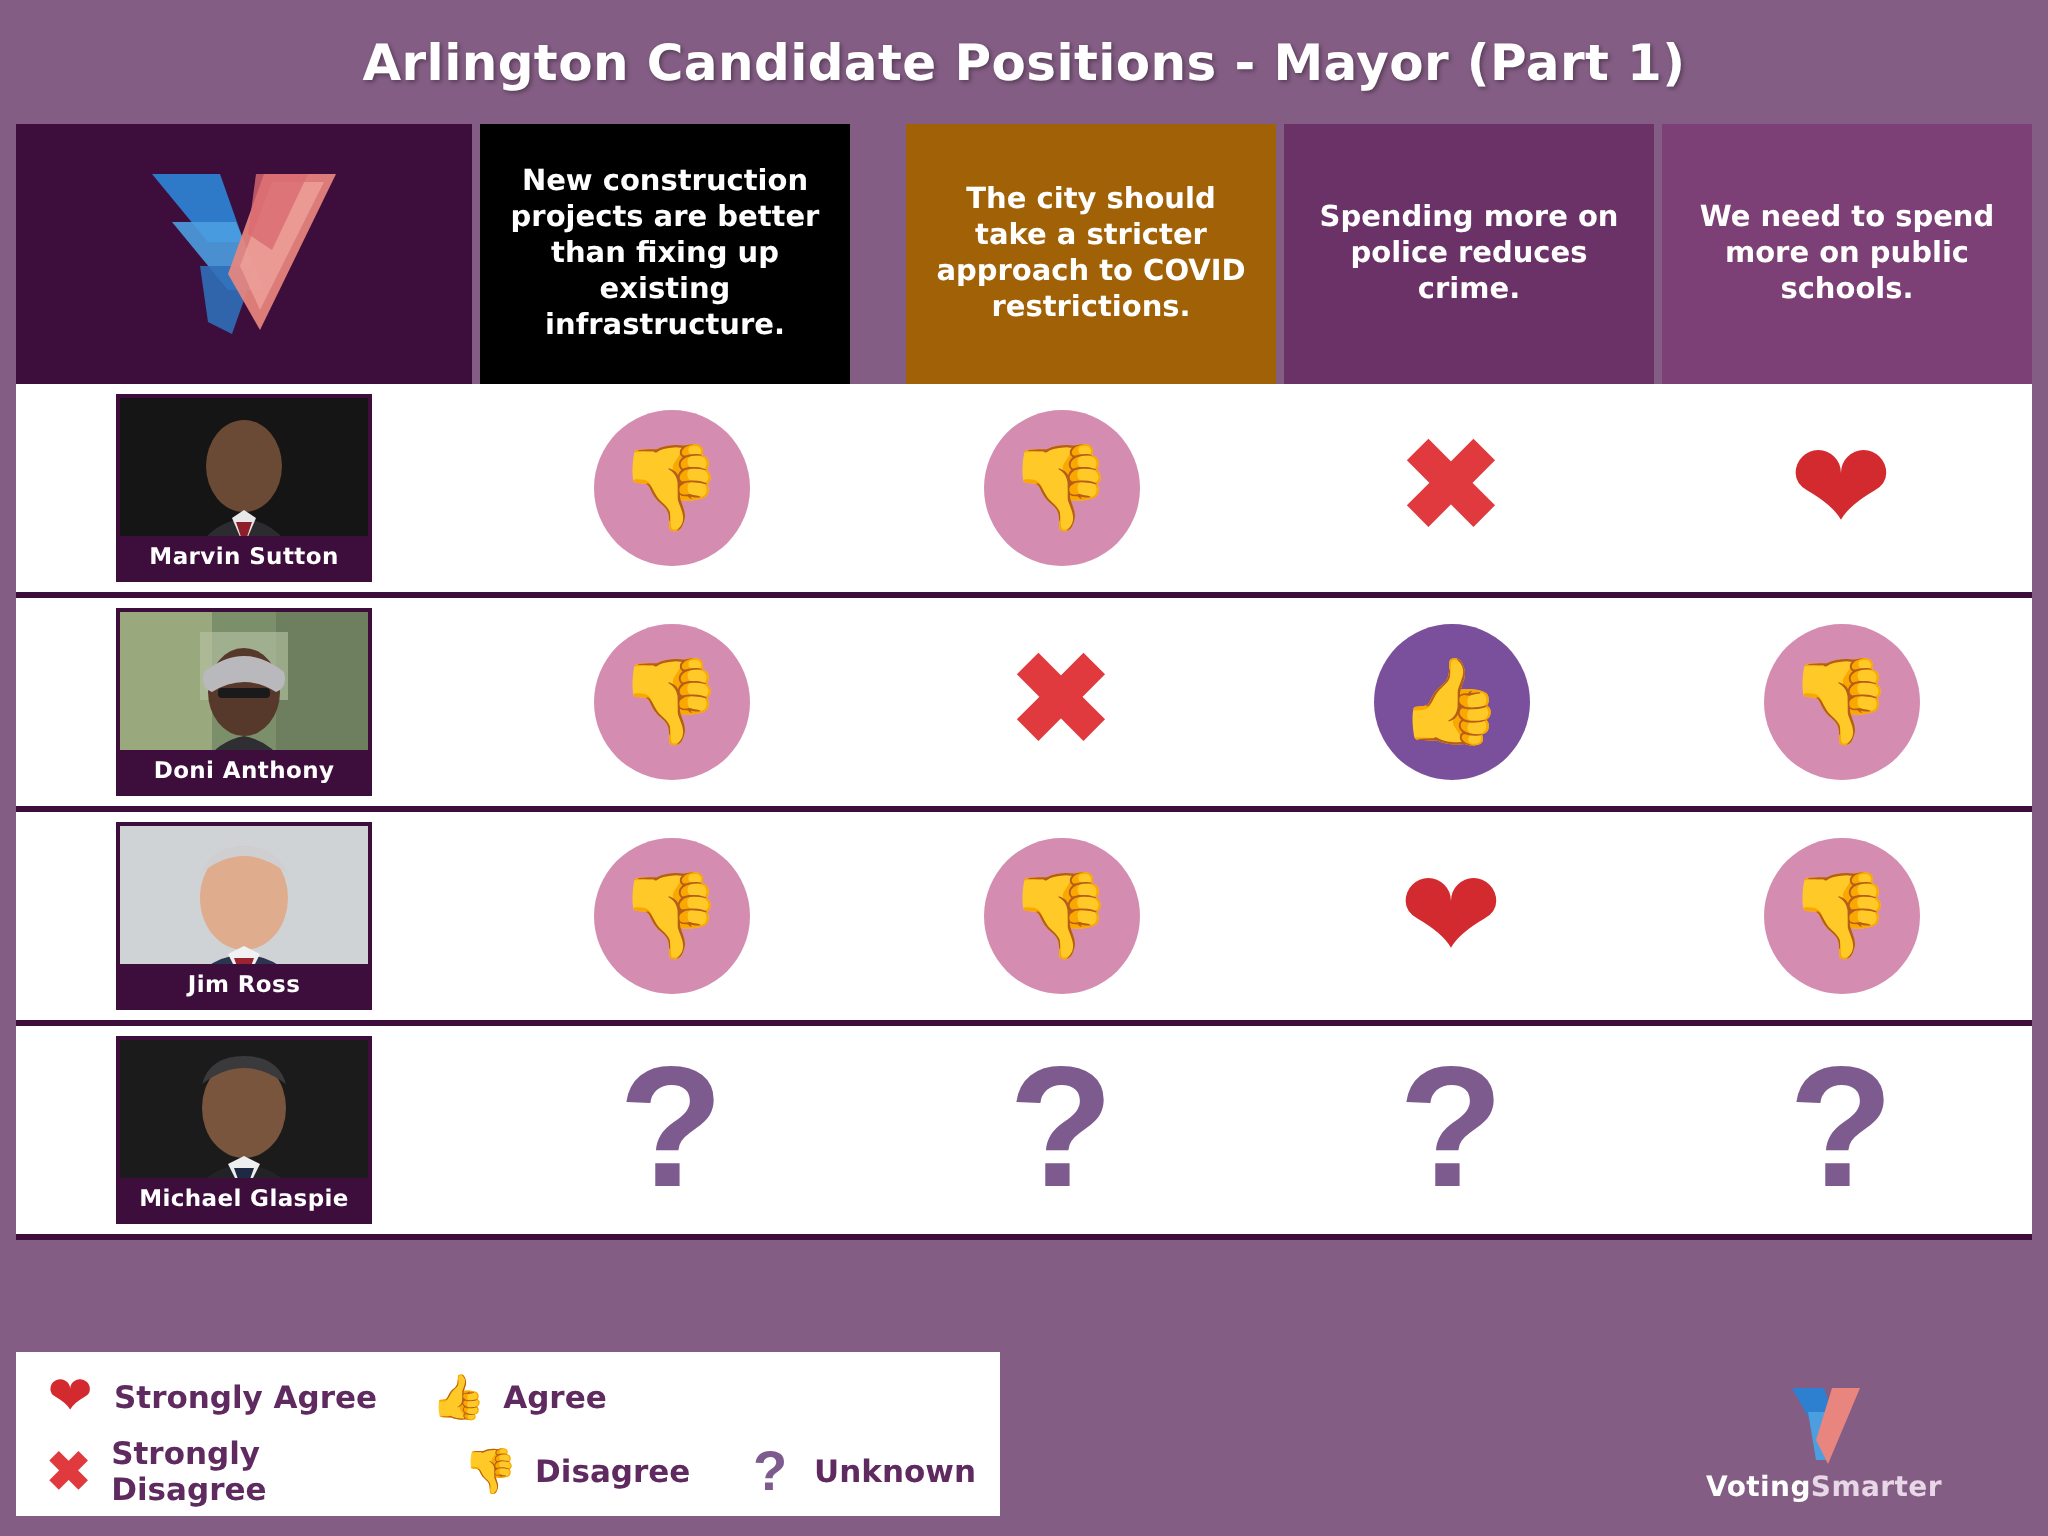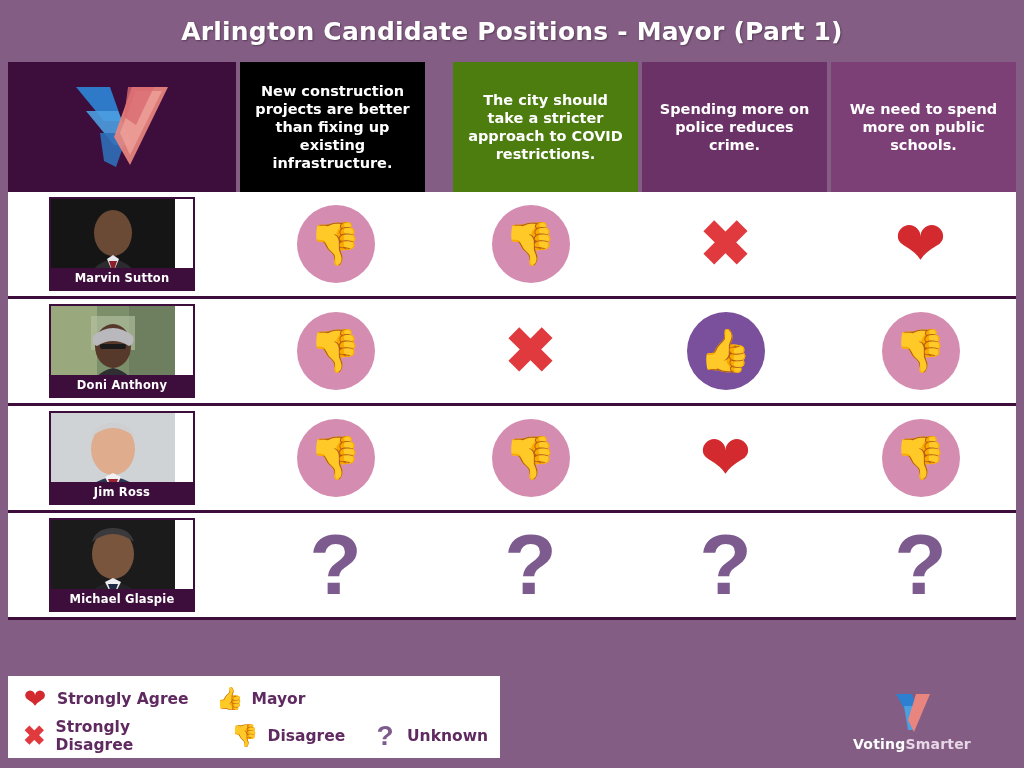--- a/index.html
+++ b/index.html
@@ -37,39 +37,39 @@
     background: #5f2a5f;
     color: #fff;
     display: flex; align-items: center; justify-content: center;
     text-align: center;
     padding: 4px 10px;
     font-size: 14.5px;
     font-weight: bold;
     line-height: 1.25;
   }
   .hcell.c1 { background:#000000; }
-  .hcell.c2 { background:#4d7c0f;margin-left:28px; }
+  .hcell.c2 { background:#a16207;margin-left:28px; }
   .hcell.c3 { background:#6b3268; }
   .hcell.c4 { background:#7c3f76; }
   
   .crow {
     display: flex;
     height: 107px;
     background: #ffffff;
     border-bottom: 3px solid #3d0d3c;
   }
   .crow:first-of-type { border-top: 3px solid #3d0d3c; }
   .photo-cell {
     width: 228px;
     display: flex; align-items: center; justify-content: center;
     position: relative;
   }
   .photo-wrap {
     position: relative;
-    width: 146px; height: 94px;
+    width: 128px; height: 94px;
     border: 2px solid #3d0d3c;
     overflow: hidden;
   }
   .name-tag {
     position: absolute;
     left: 0; bottom: 0;
     width: 100%;
     background: #3d0d3c;
     color: #fff;
     font-size: 11.5px;
@@ -306,21 +306,21 @@
 
 <div id="legend">
   <div class="lrow">
     <div class="litem">
       <span class="li-ico li-heart">❤</span>
       <span class="lbl">Strongly Agree</span>
     </div>
     <span class="gap1"></span>
     <div class="litem">
       <span class="li-ico li-thumb-up">👍</span>
-      <span class="lbl">Mayor</span>
+      <span class="lbl">Agree</span>
     </div>
   </div>
   <div class="lrow">
     <div class="litem">
       <span class="li-ico li-x">✖</span>
       <span class="lbl">Strongly Disagree</span>
     </div>
     <span class="gap1"></span>
     <div class="litem">
       <span class="li-ico li-thumb-down">👎</span>

